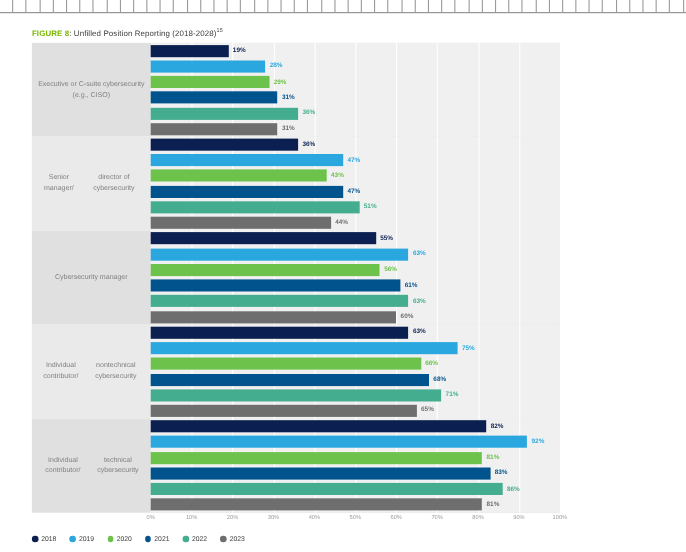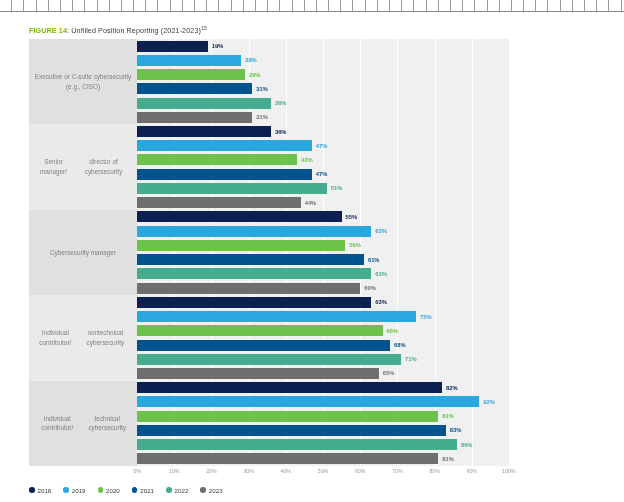--- a/index.html
+++ b/index.html
@@ -238,21 +238,21 @@
     <div class="tick"></div>
     <div class="tick"></div>
     <div class="tick"></div>
     <div class="tick"></div>
     <div class="tick"></div>
   </div>
 
 <div id="figure">
 
   <div id="caption">
-    <span class="fig-no">FIGURE 14</span><span class="fig-title">: </span><span class="fig-title">Unfilled Position Reporting (2021-2023)</span><span class="fig-sup">15</span>
+    <span class="fig-no">FIGURE 8</span><span class="fig-title">: </span><span class="fig-title">Unfilled Position Reporting (2018-2028)</span><span class="fig-sup">15</span>
   </div>
 
   <div id="plot-frame">
       <div class="band shade-a" style="top: 0px; height: 85.4px;">
         <div class="band-label">
           <span>Executive or C-suite cybersecurity (e.g., CISO)</span>
         </div>
         <div class="band-plot">
           <div class="gridline" style="left: 37.2px; background: rgb(255, 255, 255);"></div>
           <div class="gridline" style="left: 74.4px; background: rgb(255, 255, 255);"></div>

